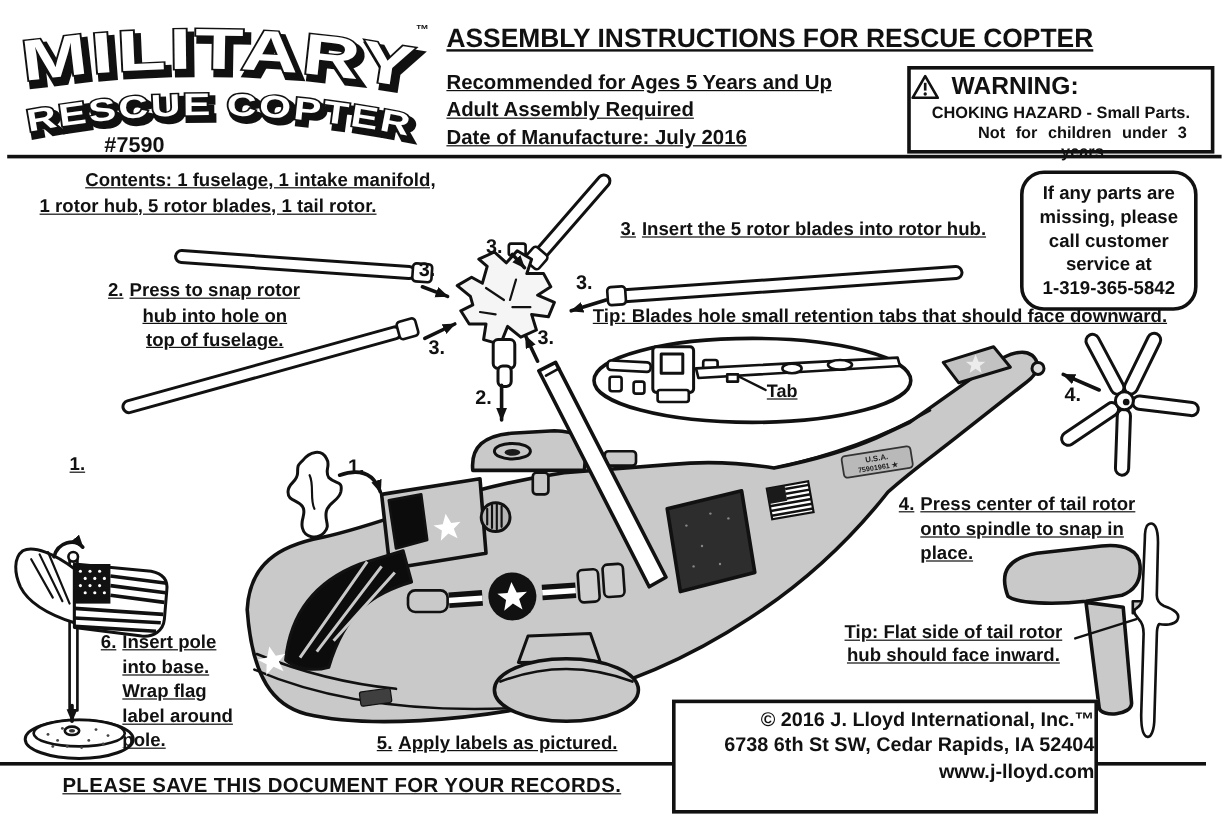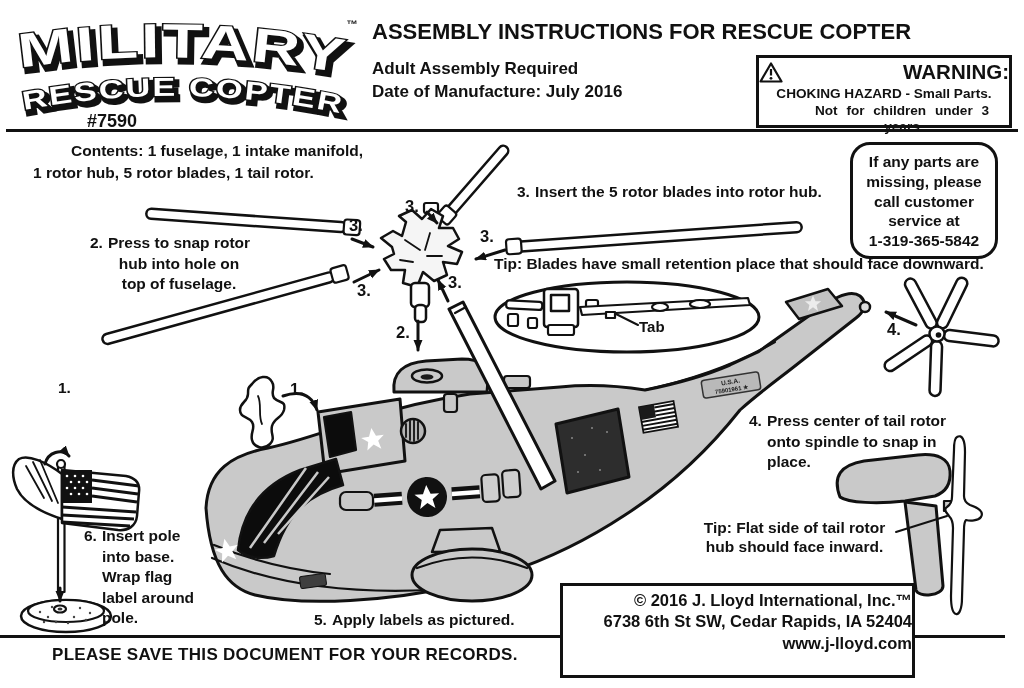--- a/index.html
+++ b/index.html
@@ -4,21 +4,21 @@
 <style>
   html,body{margin:0;padding:0;background:#fff;}
   .page{position:relative;width:1024px;height:688px;background:#fff;overflow:hidden;
         font-family:"Liberation Sans",sans-serif;font-weight:700;color:#111;}
   .abs{position:absolute;}
   .art{position:absolute;left:0;top:0;width:1024px;height:688px;}
   .lines{white-space:pre-line;}
   .step{display:flex;gap:5px;font-size:15.5px;line-height:1.33;}
   .num{flex:none;}
   .rule{position:absolute;background:#111;}
-  .t{position:absolute;}
+  .t{position:absolute;text-decoration:underline;}
   .marker{position:absolute;font-size:16.5px;}
   
   .s3{stroke:#111;stroke-width:3;stroke-linejoin:round;stroke-linecap:round;}
   .s25{stroke:#111;stroke-width:2.5;stroke-linejoin:round;stroke-linecap:round;}
   .s2{stroke:#111;stroke-width:2.2;stroke-linejoin:round;stroke-linecap:round;}
   .thin{stroke:#111;stroke-width:1.8;stroke-linecap:round;}
   .fgray{fill:#c9c9c9;}
   .fwhite{fill:#fff;}
   .none{fill:none;}
   .arrow{stroke:#111;stroke-width:3;stroke-linecap:round;}
@@ -274,26 +274,27 @@
       <text class="logo-main" font-size="26" letter-spacing="1.5">
         <textPath href="#arcB" textLength="320" lengthAdjust="spacingAndGlyphs">RESCUE COPTER</textPath>
       </text>
       <text x="346" y="22" text-anchor="middle" font-size="11" fill="#111">™</text>
       <text x="106" y="121" text-anchor="middle" font-size="18" fill="#111">#7590</text>
     </g>
   </svg>
 
   <div class="t" style="left:372px;top:19px;font-size:22px;">ASSEMBLY INSTRUCTIONS FOR RESCUE COPTER</div>
   <div class="t" style="left:372px;top:57px;font-size:17px;line-height:1.36;">
+    <div>Recommended for Ages 5 Years and Up</div>
     <div>Adult Assembly Required</div>
     <div>Date of Manufacture: July 2016</div>
   </div>
 
   <div class="warnbox">
-    <div style="display:flex;align-items:center;justify-content:space-between;gap:10px;margin-top:2px;">
+    <div style="display:flex;align-items:center;justify-content:flex-start;gap:10px;margin-top:2px;">
       <svg width="24" height="21" viewBox="0 0 24 21">
         <polygon points="12,1.5 22.5,19.5 1.5,19.5" fill="none" stroke="#111" stroke-width="2.2" stroke-linejoin="round"></polygon>
         <rect x="10.9" y="7" width="2.2" height="6.5" fill="#111"></rect>
         <circle cx="12" cy="16.3" r="1.4" fill="#111"></circle>
       </svg>
       <span style="font-size:20.5px;">WARNING:</span>
     </div>
     <div style="font-size:13.6px;line-height:1.3;margin-top:1px;">CHOKING HAZARD - Small Parts.</div>
     <div style="font-size:13.6px;line-height:1.2;word-spacing:5px;margin-left:36px;">Not for children under 3 years</div>
   </div>
@@ -314,21 +315,21 @@
     <span class="lines" style="text-align:center;">Press to snap rotor
 hub into hole on
 top of fuselage.</span>
   </div>
 
   <div class="t step" style="left:517px;top:182px;">
     <span class="num">3.</span>
     <span class="lines">Insert the 5 rotor blades into rotor hub.</span>
   </div>
 
-  <div class="t" style="left:494px;top:255px;font-size:15.5px;">Tip: Blades have small retention place that should face downward.</div>
+  <div class="t" style="left:494px;top:255px;font-size:15.5px;">Tip: Blades hole small retention tabs that should face downward.</div>
 
   <div class="t step" style="left:58px;top:378px;">
     <span class="num">1.</span>
   </div>
 
   <div class="t step" style="left:749px;top:411px;">
     <span class="num">4.</span>
     <span class="lines">Press center of tail rotor
 onto spindle to snap in
 place.</span>

